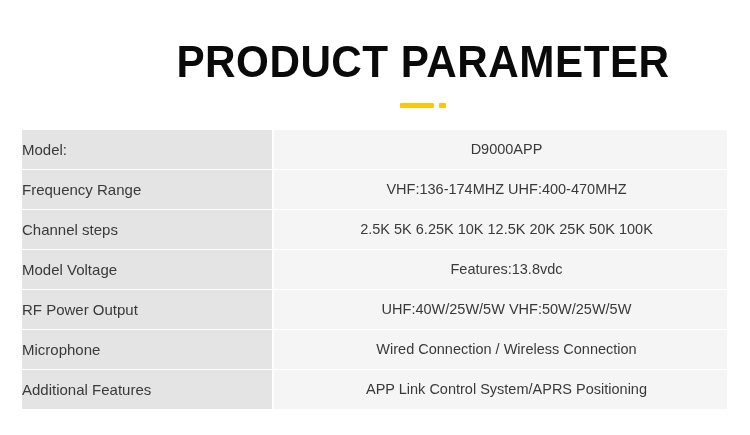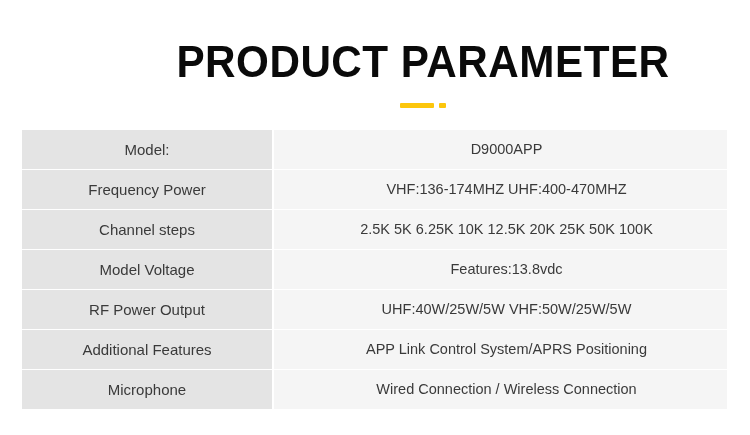--- a/index.html
+++ b/index.html
@@ -84,21 +84,20 @@
     background: #ffffff;
   }
 
   .spec-label {
     width: 250px;
     flex: 0 0 250px;
     background: #e4e4e4;
     color: #3a3a3a;
     font-size: 15px;
     line-height: 39px;
-    text-align: center;
     white-space: nowrap;
     overflow: hidden;
   }
 
   .spec-value {
     flex: 1 1 auto;
     background: #f5f5f5;
     color: #3a3a3a;
     font-size: 14.5px;
     line-height: 39px;
@@ -122,38 +121,38 @@
       <span class="divider-dot"></span>
     </div>
   </div>
 
   <div class="spec-table">
     <div class="spec-row">
       <div class="spec-label">Model:</div>
       <div class="spec-value">D9000APP</div>
     </div>
     <div class="spec-row">
-      <div class="spec-label">Frequency Power</div>
+      <div class="spec-label">Frequency Range</div>
       <div class="spec-value">VHF:136-174MHZ  UHF:400-470MHZ</div>
     </div>
     <div class="spec-row">
       <div class="spec-label">Channel steps</div>
       <div class="spec-value">2.5K 5K 6.25K 10K 12.5K 20K 25K 50K 100K</div>
     </div>
     <div class="spec-row">
       <div class="spec-label">Model Voltage</div>
       <div class="spec-value">Features:13.8vdc</div>
     </div>
     <div class="spec-row">
       <div class="spec-label">RF Power Output</div>
       <div class="spec-value">UHF:40W/25W/5W VHF:50W/25W/5W</div>
     </div>
     <div class="spec-row">
+      <div class="spec-label">Microphone</div>
+      <div class="spec-value">Wired Connection / Wireless Connection</div>
+    </div>
+    <div class="spec-row">
       <div class="spec-label">Additional Features</div>
       <div class="spec-value">APP Link Control System/APRS Positioning</div>
-    </div>
-    <div class="spec-row">
-      <div class="spec-label">Microphone</div>
-      <div class="spec-value">Wired Connection / Wireless Connection</div>
     </div>
   </div>
 
 </div>
 
 </body></html>

